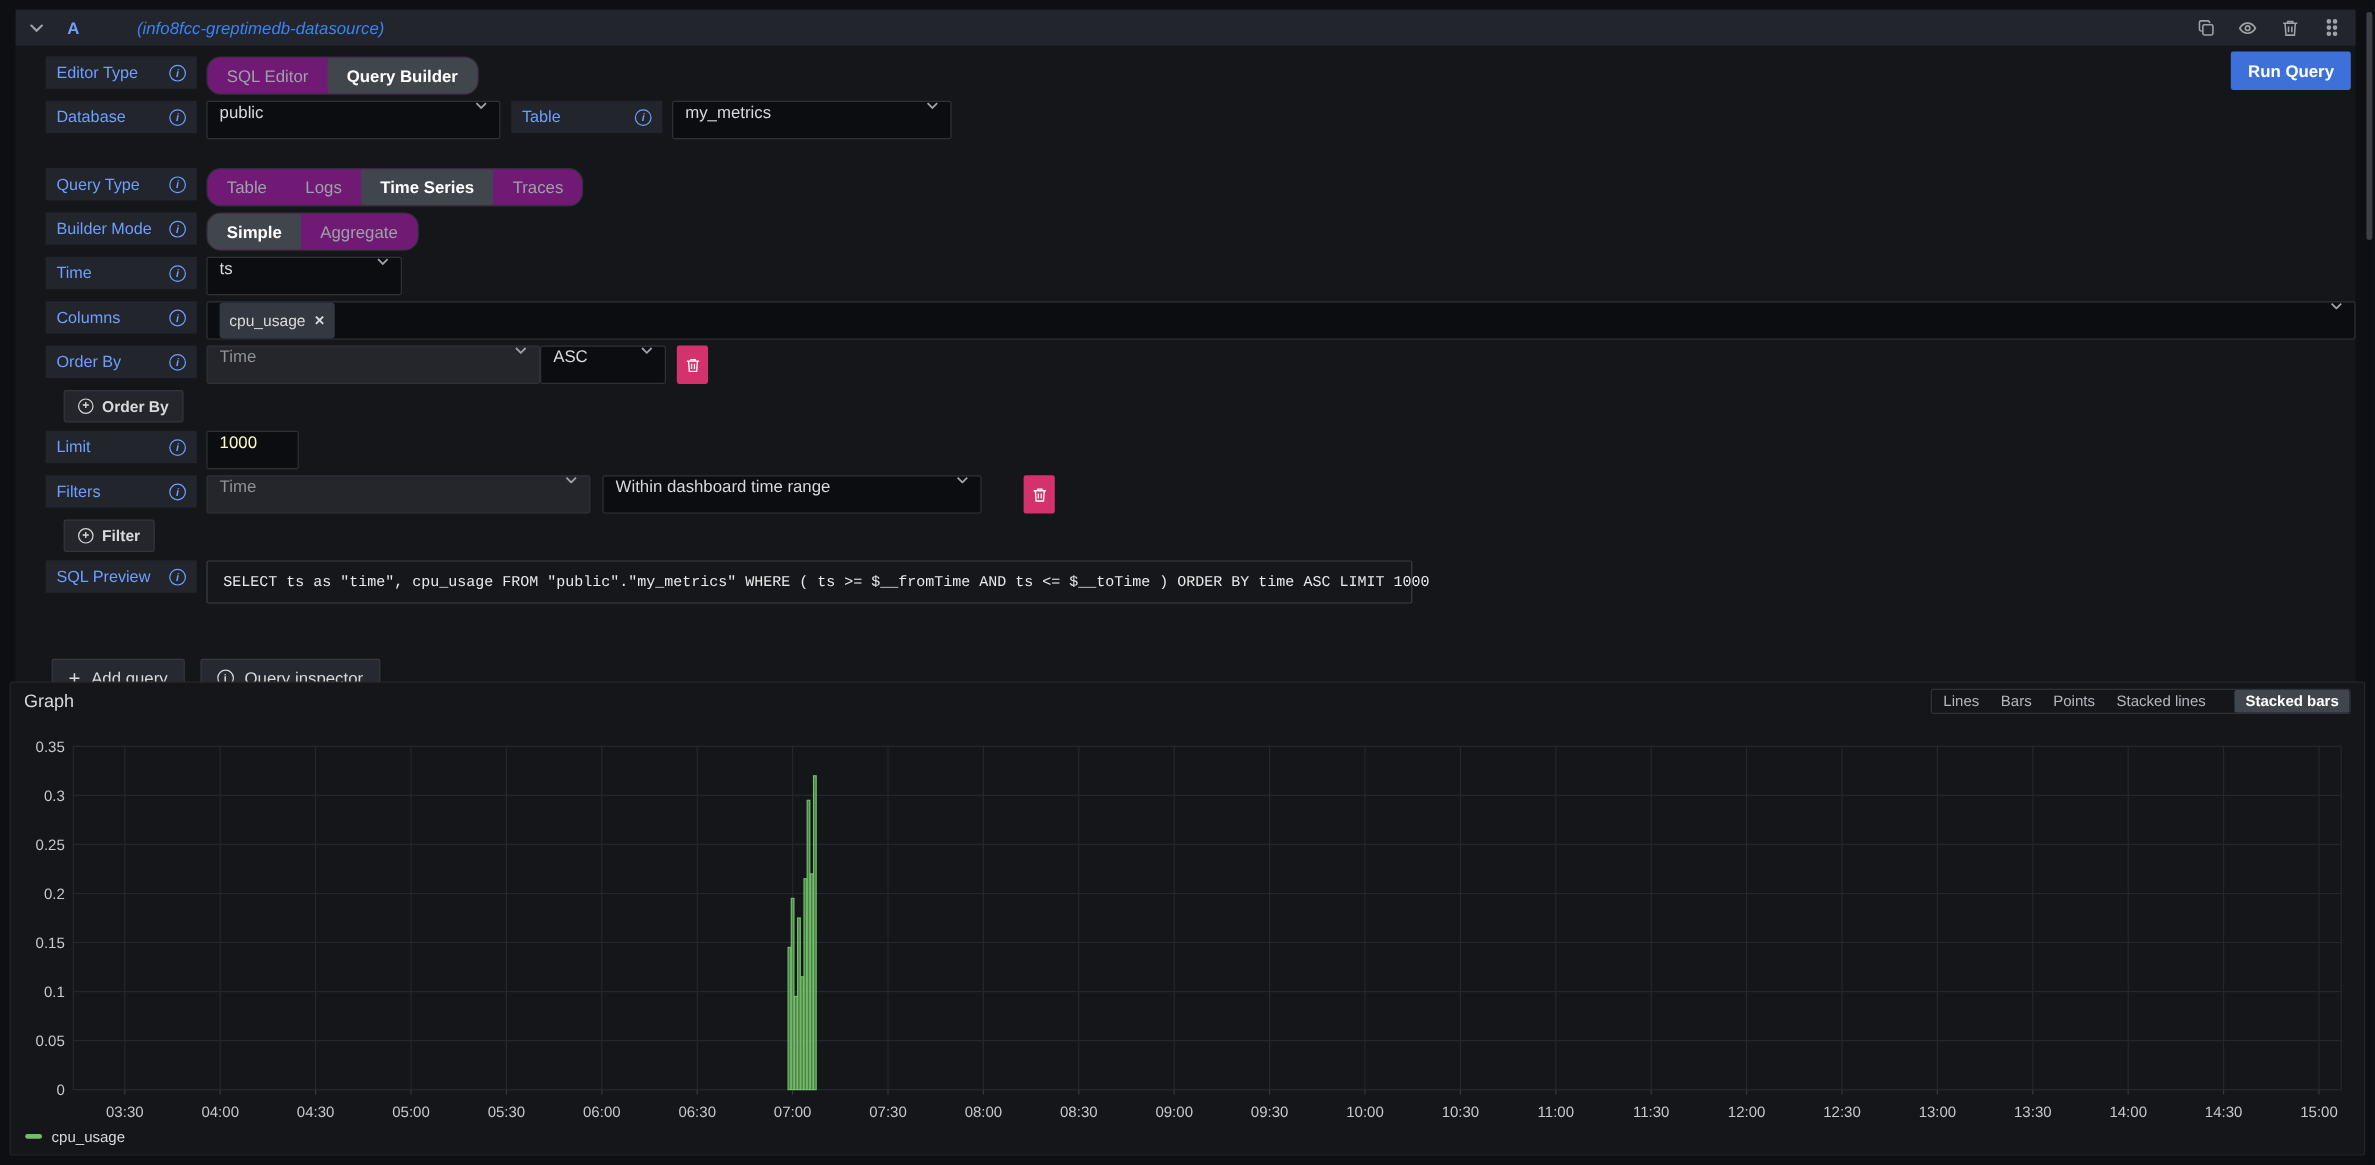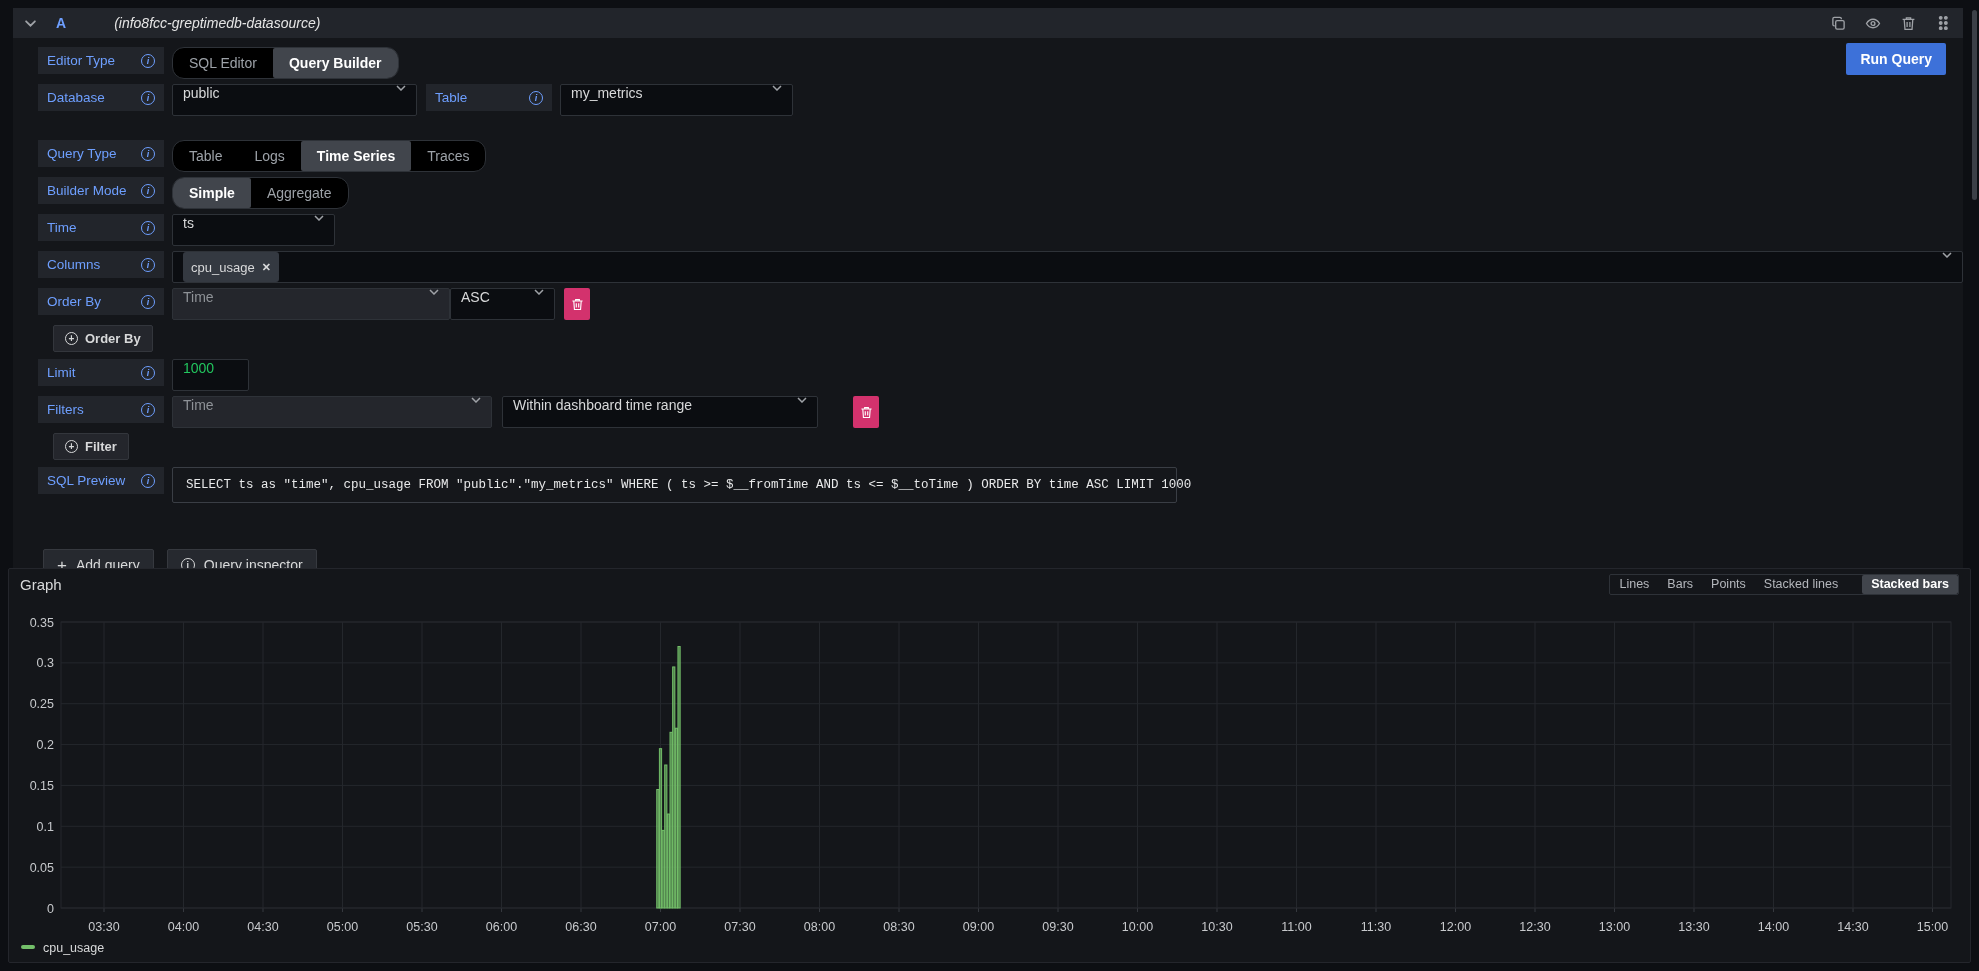--- a/index.html
+++ b/index.html
@@ -12,21 +12,21 @@
     overflow:hidden;
     font-size:14px;
   }
   .qsection { position:absolute; left:13px; top:8px; width:1950px; background:#14161a; padding-bottom:16px; }
   .qheader {
     height:30px; background:#22252b; display:flex; align-items:center;
     padding:0 12px; gap:14px;
   }
   .collapse-chev { display:flex; align-items:center; cursor:pointer; }
   .refid { color:#6e9fff; font-weight:700; font-size:14px; margin-left:6px; }
-  .dsname { color:#e5e5e5; font-style:italic; margin-left:34px; }
+  .dsname { color:#3b82f6; font-style:italic; margin-left:34px; }
   .hspacer { flex:1; }
   .hicons { display:flex; align-items:center; gap:19px; }
   .hicon { width:16px; height:16px; display:flex; align-items:center; justify-content:center; cursor:pointer; }
   .hicon svg { stroke:#9fa2a7; }
 
   .qbody { padding:9px 0 0 25px; position:relative; }
   .frow { display:flex; align-items:flex-start; margin-bottom:5px; }
   .flabel {
     width:126px; min-width:126px; height:27px; background:#22252b;
     display:flex; align-items:center; justify-content:space-between;
@@ -35,21 +35,21 @@
   .flabel .lbl-text { font-size:13.5px; }
   .info-icon {
     width:14px; height:14px; border:1.4px solid #6e9fff; border-radius:50%;
     color:#6e9fff; font-size:9px; display:flex; align-items:center; justify-content:center;
     font-style:italic; font-weight:700; cursor:pointer;
   }
   .info-icon::before { content:"i"; }
 
   .radio-group {
     display:inline-flex; height:32px; border:1px solid #2e3238; border-radius:12px;
-    background:#000000; overflow:hidden;
+    background:#701a75; overflow:hidden;
   }
   .rb-item {
     display:flex; align-items:center; padding:0 16px; color:#9da2a8;
     font-size:14px; cursor:pointer; border-radius:2px; margin:0; white-space:nowrap;
   }
   .rb-item.active { background:#41454c; color:#ffffff; font-weight:600; }
 
   .select, .input {
     height:32px; background:#0b0d11; border:1px solid #2e3238; border-radius:2px;
     display:flex; padding:0 10px; cursor:pointer; position:relative;
@@ -77,30 +77,30 @@
     color:#d8d9da; font-size:13px; font-weight:600; display:inline-flex; align-items:center;
     gap:7px; padding:0 11px; cursor:pointer; font-family:"Liberation Sans", sans-serif;
   }
   .plus-circ {
     width:13px; height:13px; border:1.2px solid #d8d9da; border-radius:50%;
     display:flex; align-items:center; justify-content:center; font-size:10px; line-height:1;
   }
   .plus-circ::before { content:"+"; }
 
   .input.limit { width:77px; }
-  .input .in-value { color:#22c55e; font-size:14px; }
+  .input .in-value { color:#fef9c3; font-size:14px; }
 
   .sqlbox {
     width:1005px; min-height:36px; background:#15171b; border:1px solid #3a3e45; border-radius:2px;
     display:flex; align-items:center; padding:0 13px;
     font-family:"Liberation Mono", monospace; font-size:12.5px; color:#e8e9ea; white-space:nowrap;
   }
 
   .run-query {
-    position:absolute; top:35px; right:17px; height:32px; background:#3d71d9; color:#fff;
+    position:absolute; top:35px; right:4px; height:32px; background:#3d71d9; color:#fff;
     border:none; border-radius:2px; font-size:14px; font-weight:600; padding:0 14px;
     cursor:pointer; font-family:"Liberation Sans", sans-serif;
   }
 
   .qfooter { margin:46px 0 0 5px; display:flex; gap:13px; }
   .foot-btn {
     height:32px; background:#26292f; border:1px solid #36393f; border-radius:2px;
     color:#d8d9da; font-size:14px; font-weight:500; display:inline-flex; align-items:center;
     gap:9px; padding:0 13px; cursor:pointer; font-family:"Liberation Sans", sans-serif;
   }

